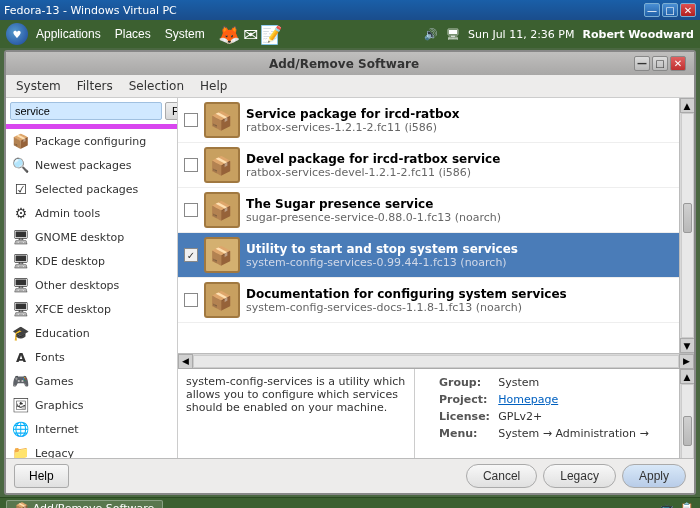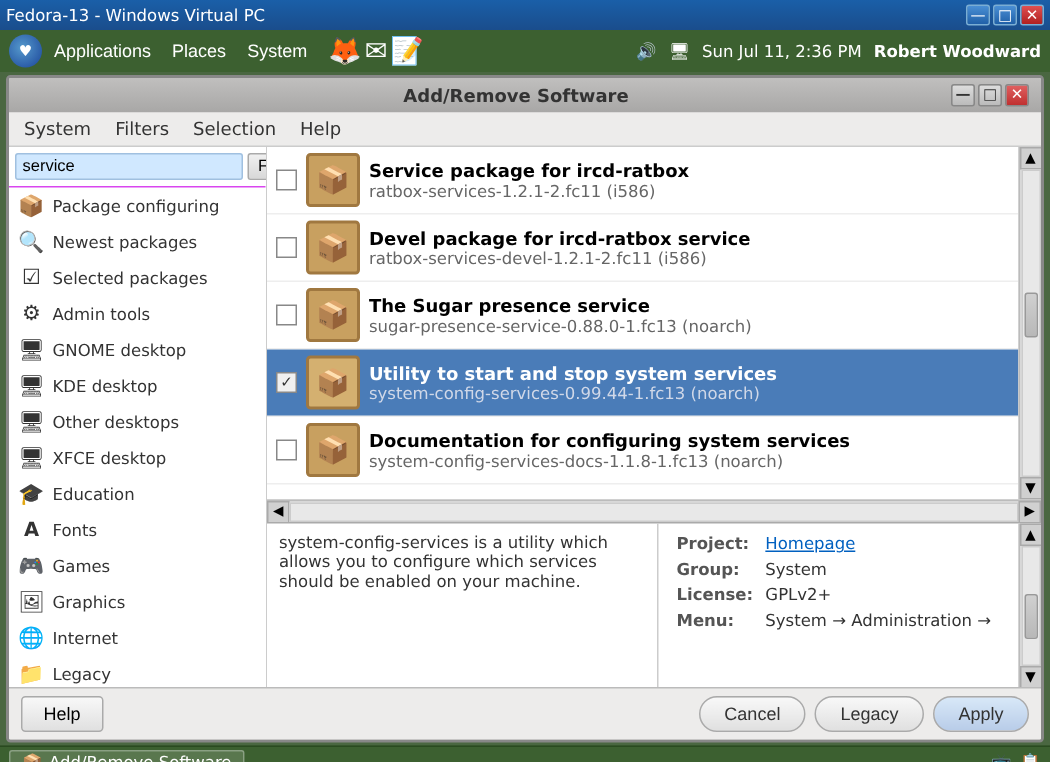--- a/index.html
+++ b/index.html
@@ -114,21 +114,21 @@
       background: white;
       border-right: 1px solid #ccc;
       overflow-y: auto;
       display: flex;
       flex-direction: column;
     }
     .search-box {
       padding: 4px;
       display: flex;
       gap: 3px;
-      border-bottom: 1px solid #d946ef;
+      border-bottom: 5px solid #d946ef;
     }
     .search-input {
       flex: 1;
       font-size: 11px;
       padding: 2px 4px;
       border: 1px solid #a0c0e0;
       background: #d0e8ff;
       border-radius: 2px;
       outline: none;
     }
@@ -195,24 +195,25 @@
       background: #d4b070;
     }
     .pkg-info { flex: 1; }
     .pkg-name { font-weight: bold; font-size: 12px; }
     .pkg-row.selected .pkg-name { color: white; }
     .pkg-version { font-size: 11px; color: #666; }
     .pkg-row.selected .pkg-version { color: #d0d8e8; }
 
     
     .details-panel {
-      height: 110px;
+      height: 90px;
       border-top: 1px solid #aaa;
       display: flex;
       background: white;
+      gap: 12px;
     }
     .details-desc {
       flex: 1;
       padding: 6px 8px;
       font-size: 11px;
       color: #333;
       overflow: hidden;
       border-right: 1px solid #ccc;
     }
     .details-info {
@@ -543,26 +544,26 @@
       </div>
 
       <div class="details-panel">
         <div class="details-desc">
           <span>system-config-services is a utility which allows you to configure which services should be enabled on your machine.</span>
         </div>
         <div class="details-info">
           <table>
             <tbody>
                 <tr>
+              <td>Group:</td>
+              <td>System</td>
+            </tr>
+            <tr>
               <td>Project:</td>
               <td><span class="link">Homepage</span></td>
-            </tr>
-            <tr>
-              <td>Group:</td>
-              <td>System</td>
             </tr>
             <tr>
               <td>License:</td>
               <td>GPLv2+</td>
             </tr>
             <tr>
               <td>Menu:</td>
               <td>System → Administration →</td>
             </tr>
           </tbody>

